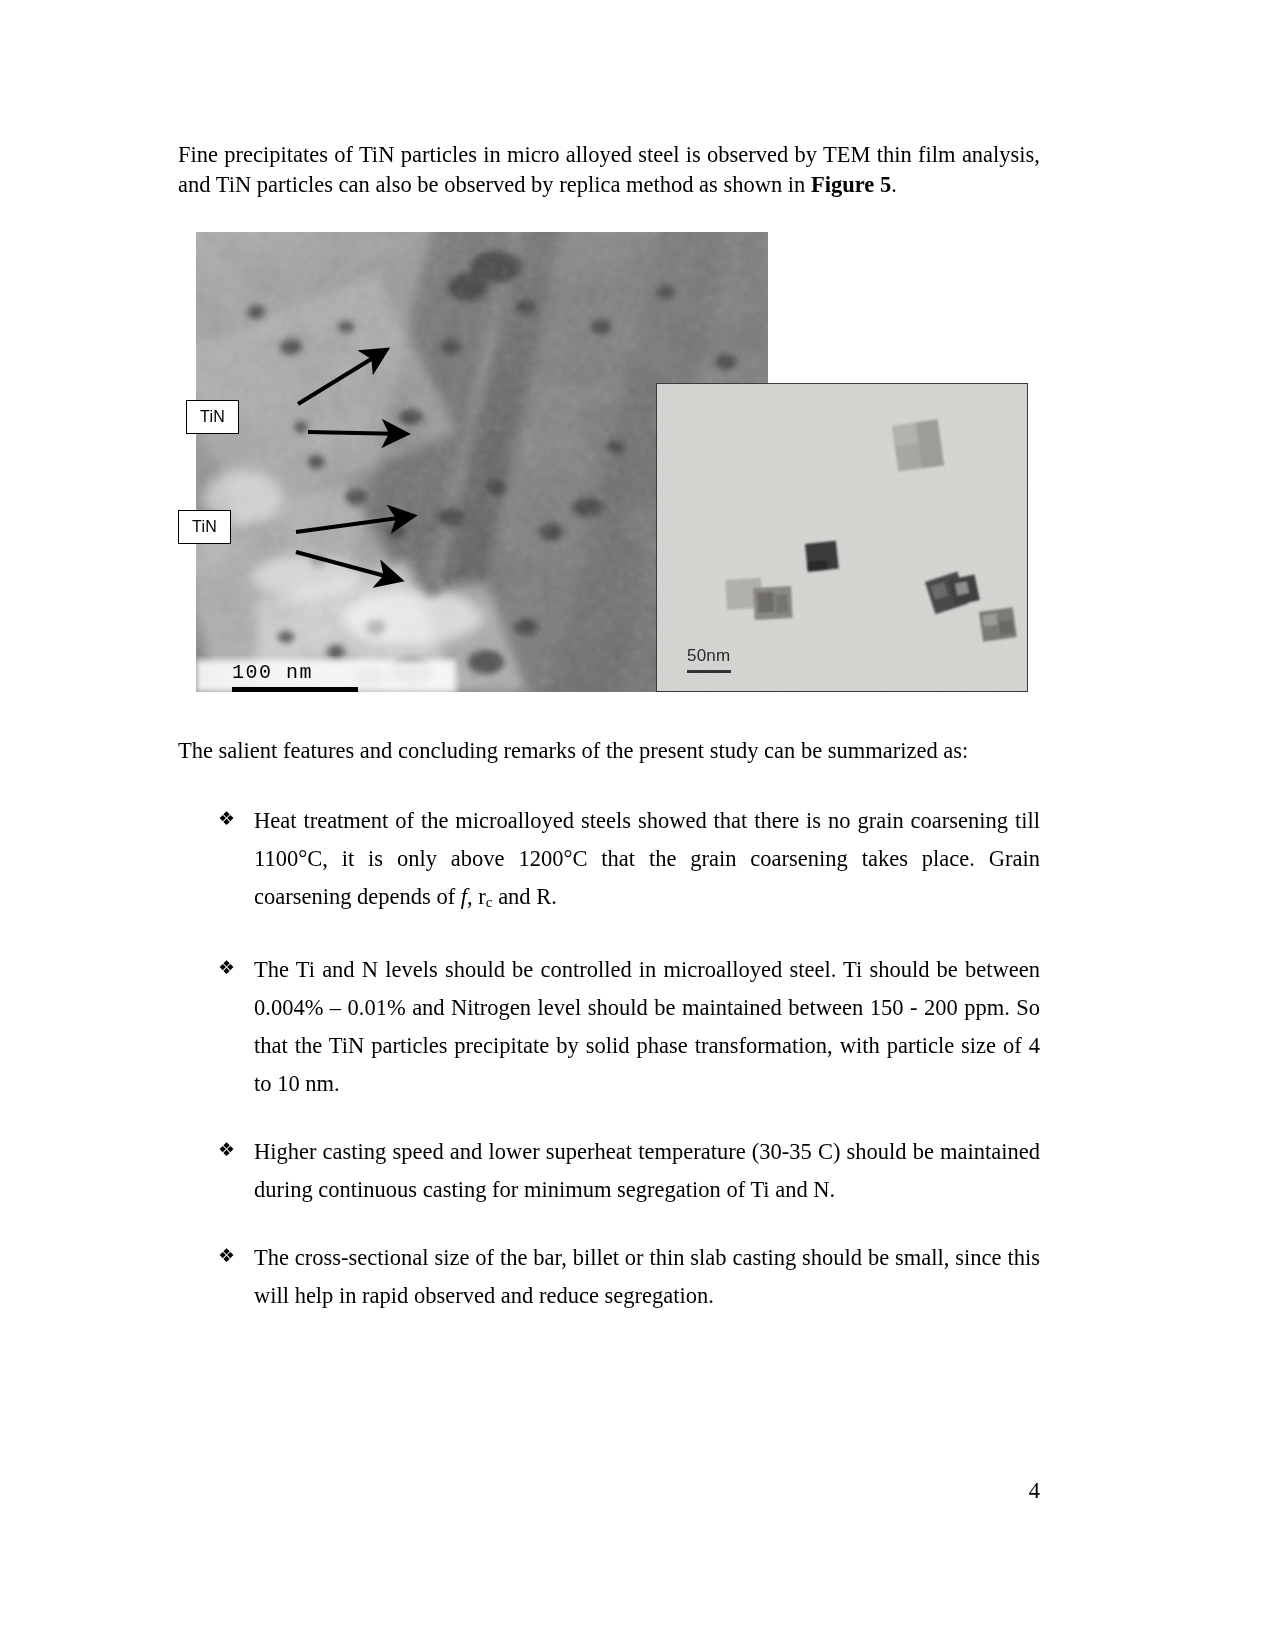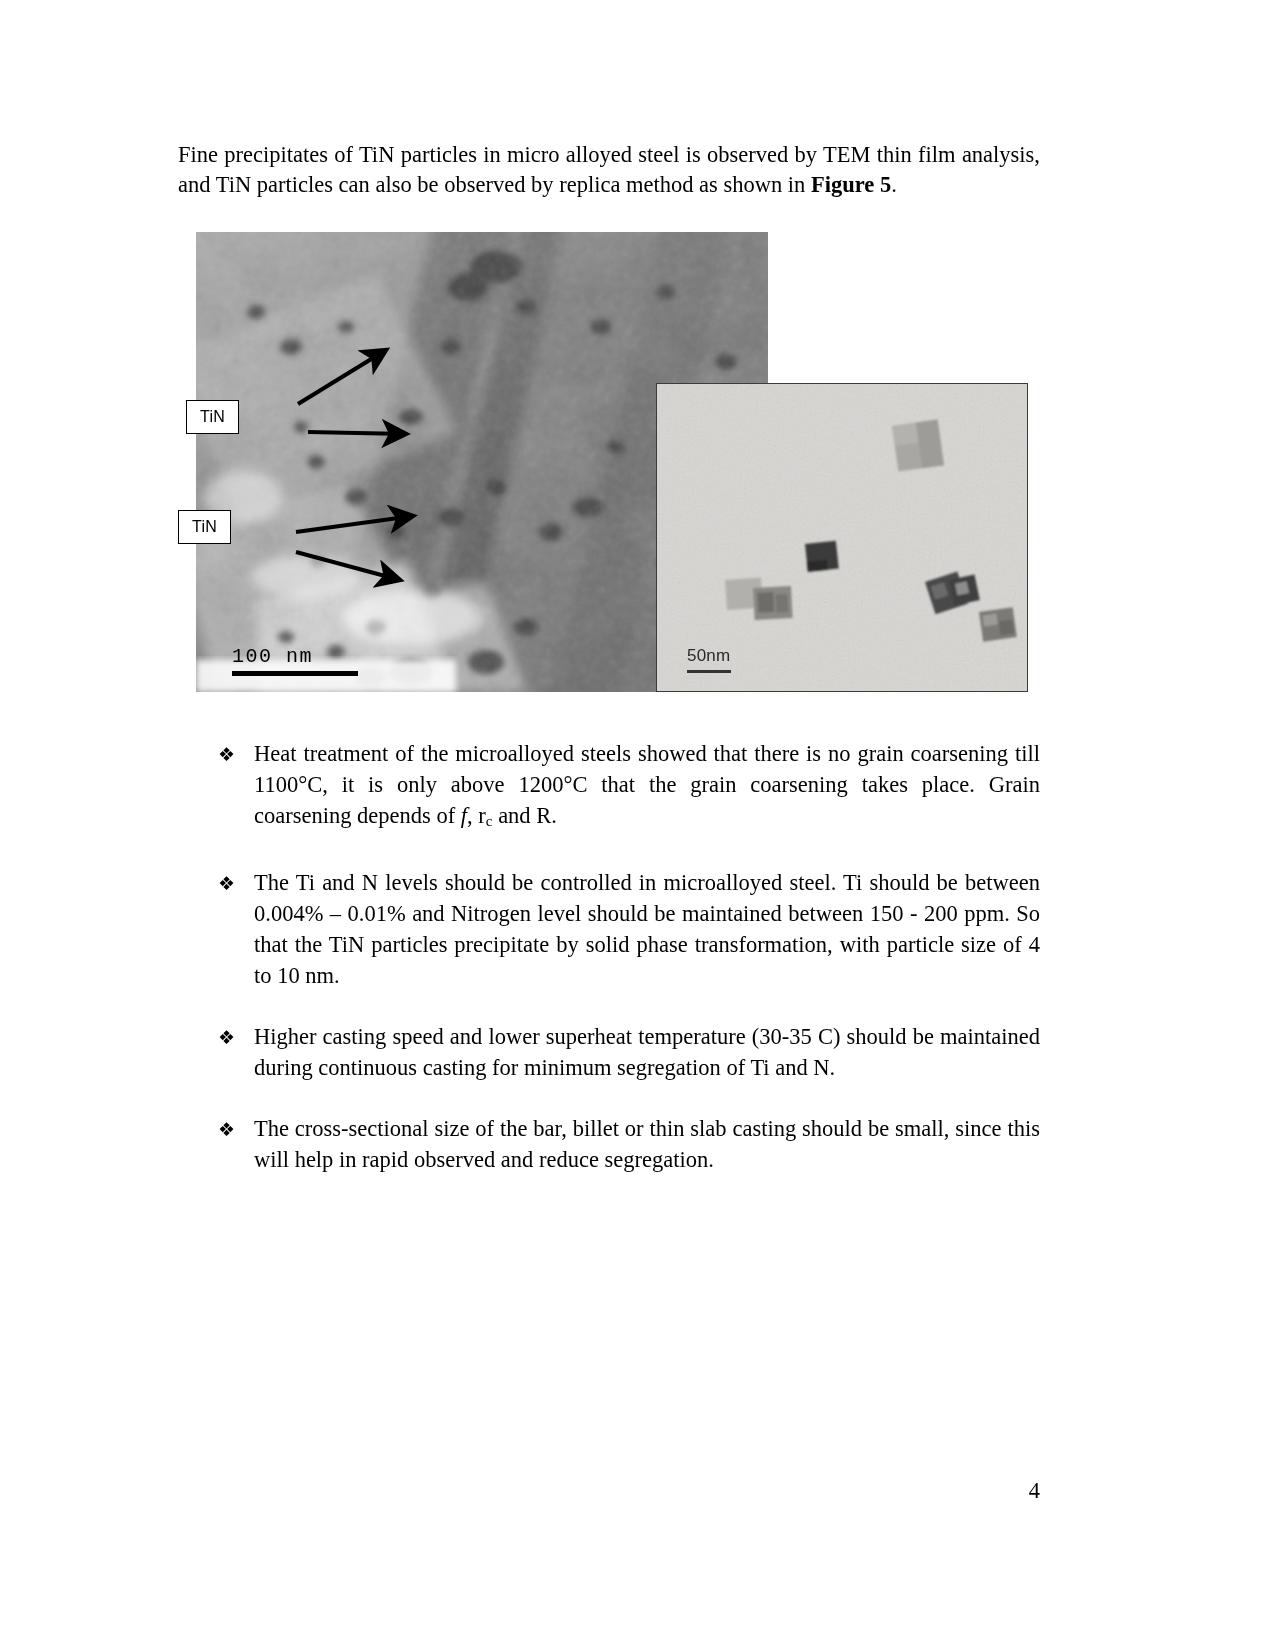--- a/index.html
+++ b/index.html
@@ -98,21 +98,21 @@
     left: 0; top: 0;
     width: 862px; height: 470px;
     z-index: 5;
     pointer-events: none;
   }
 
   
   .scalebar-main {
     position: absolute;
     left: 36px;
-    bottom: 16px;
+    bottom: 0;
     z-index: 7;
     font-family: "Liberation Mono", "DejaVu Sans Mono", monospace;
     font-size: 20px;
     color: #000;
     letter-spacing: 1.5px;
   }
   .scalebar-main .bar {
     display: block;
     width: 126px;
     height: 5px;
@@ -173,21 +173,21 @@
     flex: 0 0 36px;
     font-size: 19px;
     line-height: 30px;
     font-family: "DejaVu Sans", sans-serif;
     text-align: left;
     padding-top: 1px;
   }
   .bullet-text {
     flex: 1 1 auto;
     font-size: 22.5px;
-    line-height: 31px;
+    line-height: 38px;
     text-align: justify;
     text-justify: inter-word;
   }
   .bullet-text sub {
     font-size: 15px;
     vertical-align: -0.22em;
   }
   .bullet-text i { font-style: italic; }
 
   
@@ -382,20 +382,21 @@
       <div class="tin-label tin-label-1">
         <span>TiN</span>
       </div>
       <div class="tin-label tin-label-2">
         <span>TiN</span>
       </div>
     </div>
 
 
 
+    <p class="intro-para">The salient features and concluding remarks of the present study can be summarized as:</p>
 
     <div class="bullets">
 
       <div class="bullet-row">
         <span class="bullet-glyph">❖</span>
         <span class="bullet-text"><span>Heat treatment of the microalloyed steels showed that there is no grain coarsening till 1100°C, it is only above 1200°C that the grain coarsening takes place. Grain coarsening depends of </span><i>f</i><span>, r</span><sub>c</sub><span> and R.</span></span>
       </div>
 
       <div class="bullet-row">
         <span class="bullet-glyph">❖</span>

